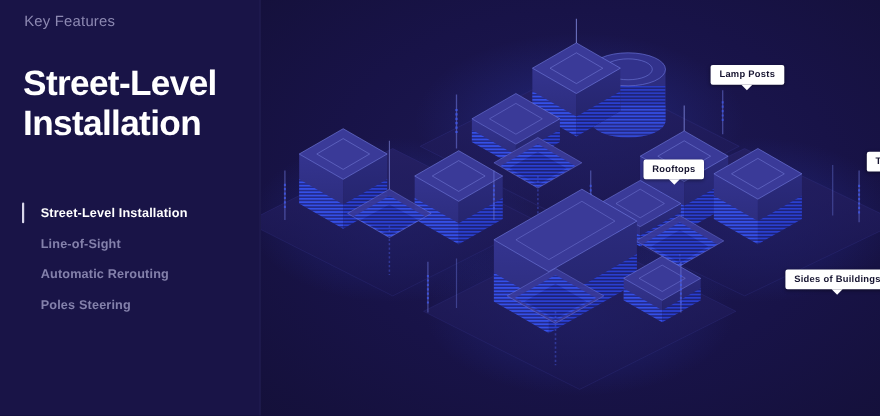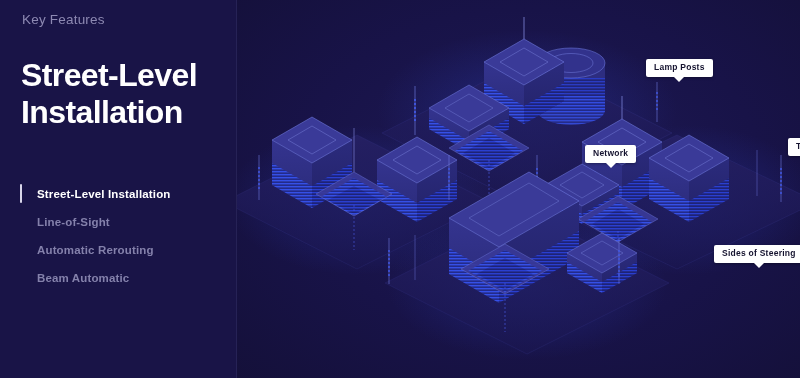--- a/index.html
+++ b/index.html
@@ -164,21 +164,21 @@
 
 
       <div class="nav-item">
 
         <span class="nav-label">Automatic Rerouting</span>
       </div>
 
 
       <div class="nav-item">
 
-        <span class="nav-label">Beam Automatic</span>
+        <span class="nav-label">Poles Steering</span>
       </div>
 
     </nav>
   </div>
 
   <div class="panel-divider"></div>
 
   <div class="illustration">
 
     <svg width="563" height="378" viewBox="0 0 563 378">
@@ -409,28 +409,28 @@
 
       </g>
     </svg>
 
     <div class="pill" id="pill-lamp">
       <span>Lamp Posts</span>
       <span class="tail"></span>
     </div>
 
     <div class="pill" id="pill-roof">
-      <span>Network</span>
+      <span>Rooftops</span>
       <span class="tail"></span>
     </div>
 
     <div class="pill" id="pill-traffic">
       <span>Traffic Light Poles</span>
       
     </div>
 
     <div class="pill" id="pill-sides">
-      <span>Sides of Steering</span>
+      <span>Sides of Buildings</span>
       <span class="tail"></span>
     </div>
 
   </div>
 </div>
 
 </body></html>

